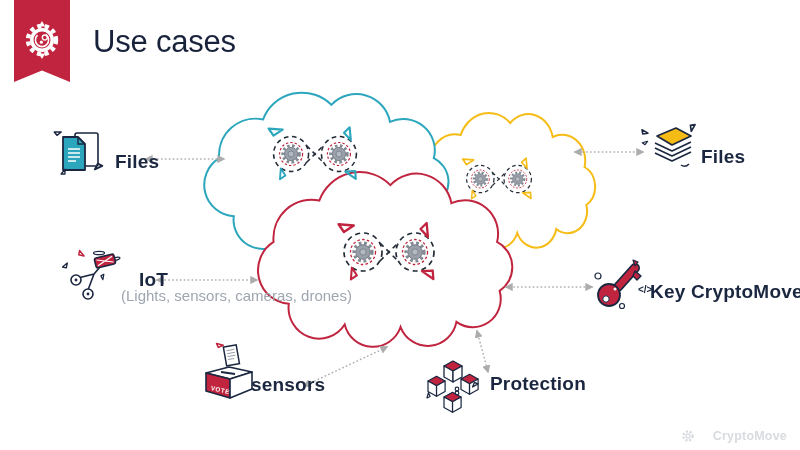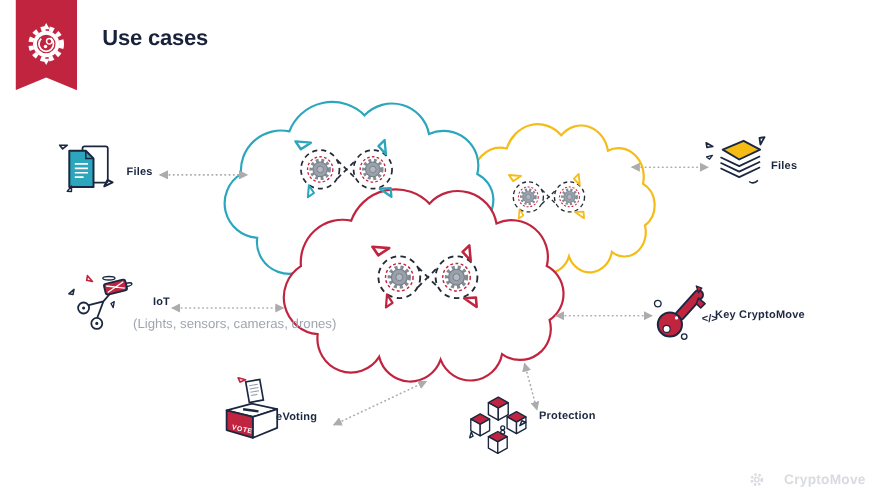--- a/index.html
+++ b/index.html
@@ -12,26 +12,26 @@
     width:800px;height:450px;position:relative;overflow:hidden;
     background:#ffffff;font-family:"Liberation Sans",sans-serif;
   }
   .ribbon{
     position:absolute;left:14px;top:0;width:56px;height:82px;
     background:var(--crimson);
     clip-path:polygon(0 0,100% 0,100% 100%,50% 86%,0 100%);
     display:flex;justify-content:center;align-items:flex-start;padding-top:20px;box-sizing:border-box;
   }
   .page-title{
-    position:absolute;left:93px;top:24px;font-size:20px;font-weight:700;
+    position:absolute;left:93px;top:24px;font-size:31px;font-weight:400;
     color:var(--title);letter-spacing:-0.2px;
   }
   .stage{position:absolute;left:0;top:0;width:800px;height:450px;}
-  .lbl{position:absolute;font-size:10px;font-weight:700;color:var(--navy);letter-spacing:0.2px;white-space:nowrap;}
-  .sub{position:absolute;font-size:12px;font-weight:400;color:var(--muted);white-space:nowrap;}
+  .lbl{position:absolute;font-size:19px;font-weight:700;color:var(--navy);letter-spacing:0.2px;white-space:nowrap;}
+  .sub{position:absolute;font-size:15px;font-weight:400;color:var(--muted);white-space:nowrap;}
   .footer{
     position:absolute;right:13px;bottom:7px;display:flex;align-items:center;gap:18px;
     color:var(--logo);font-size:12.5px;font-weight:700;letter-spacing:0.2px;
   }
   .cloud{fill:#ffffff;stroke-width:2;}
   .dashc{fill:none;stroke:#232B36;stroke-width:1.7;stroke-dasharray:5 4;}
   .conn{fill:none;stroke:var(--conn);stroke-width:1.5;stroke-dasharray:0.5 3.4;stroke-linecap:round;}
 </style>
 </head>
 <body>
@@ -169,21 +169,21 @@
     <use href="#cursor" transform="translate(52,27) rotate(180) scale(0.45)" stroke="#1B2740" stroke-width="3"></use>
     <use href="#cursor" transform="translate(-1,36) rotate(-45) scale(0.4)" stroke="#1B2740" stroke-width="3"></use>
   </g>
 </svg>
 
 <div class="lbl" style="left:115px;top:151px">Files</div>
 <div class="lbl" style="left:139px;top:269px">IoT</div>
 <div class="sub" style="left:121px;top:287px">(Lights, sensors, cameras, drones)</div>
 <div class="lbl" style="left:701px;top:146px">Files</div>
 <div class="lbl" style="left:650px;top:281px">Key CryptoMove</div>
-<div class="lbl" style="left:251px;top:374px">eVoting</div>
+<div class="lbl" style="left:251px;top:374px">sensors</div>
 <div class="lbl" style="left:490px;top:373px">Protection</div>
 
 <div class="footer">
   <svg width="14" height="14" viewBox="-7 -7 14 14">
     <circle r="4.6" fill="none" stroke="#D8DBDF" stroke-width="2.4" stroke-dasharray="2.1 1.7"></circle>
     <circle r="2" fill="none" stroke="#D8DBDF" stroke-width="1.3"></circle>
   </svg>
   <span>CryptoMove</span>
 </div>
 

